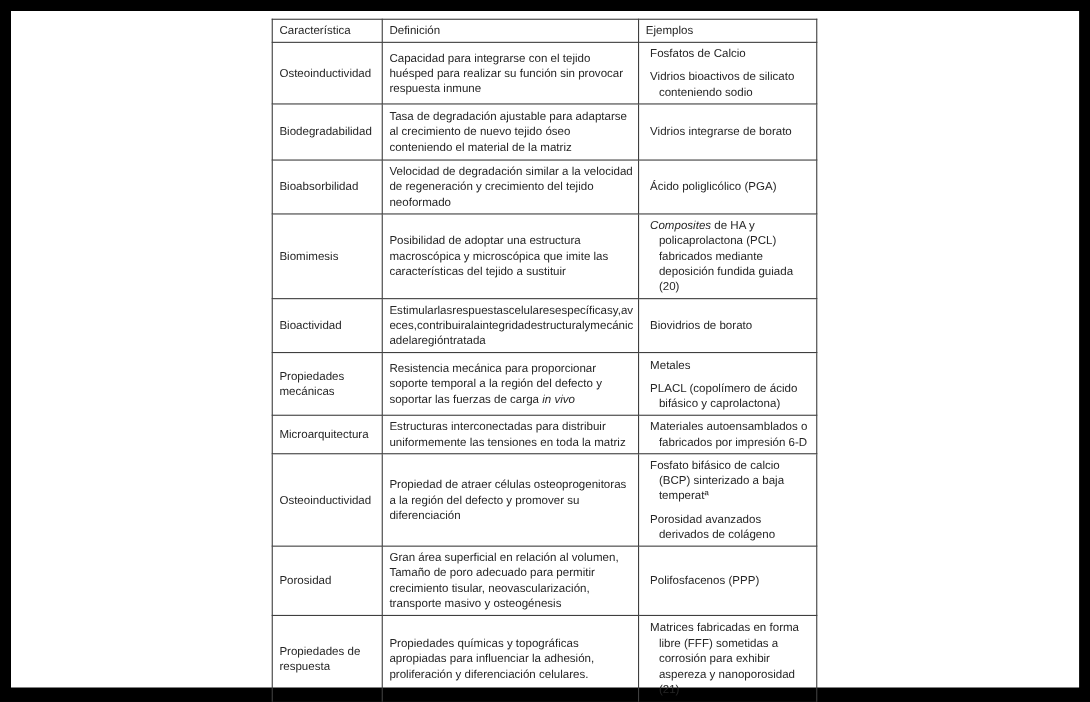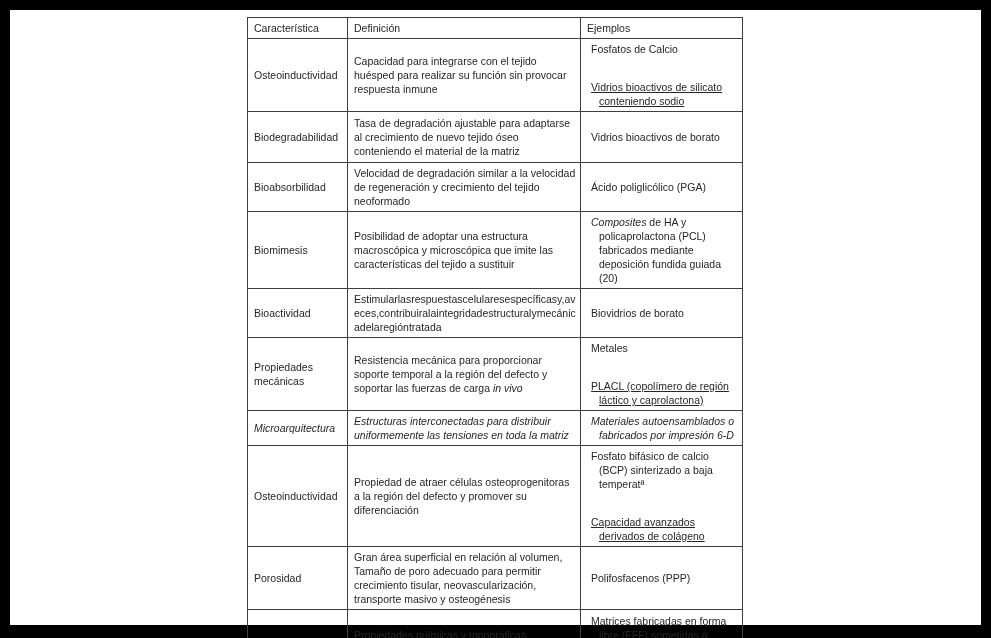--- a/index.html
+++ b/index.html
@@ -40,33 +40,33 @@
     border: 1px solid #3f3f3f;
     vertical-align: middle;
     text-align: left;
     font-weight: normal;
     padding: 3px 4px 3px 6px;
     overflow-wrap: anywhere;
     word-wrap: break-word;
   }
   .tbl thead tr { height: 20px; }
   .tbl td p { margin: 0; }
-  .tbl td p + p { margin-top: 24px; text-decoration: underline; }
+  .tbl td p + p { margin-top: 7px; }
   
   .tbl td.ej p { padding-left: 8px; text-indent: -8px; }
   .tbl td.ej { padding-left: 10px; padding-right: 2px; }
   .tbl em { }
   
   .tbl tbody tr:nth-child(1)  { height: 55px; }
   .tbl tbody tr:nth-child(2)  { height: 51px; }
   .tbl tbody tr:nth-child(3)  { height: 48px; }
   .tbl tbody tr:nth-child(4)  { height: 77px; }
   .tbl tbody tr:nth-child(5)  { height: 46px; }
   .tbl tbody tr:nth-child(6)  { height: 57px; }
-  .tbl tbody tr:nth-child(7)  { height: 32px; font-style: italic; }
+  .tbl tbody tr:nth-child(7)  { height: 32px; }
   .tbl tbody tr:nth-child(8)  { height: 72px; }
   .tbl tbody tr:nth-child(9)  { height: 63px; }
   .tbl tbody tr:nth-child(10) { height: 79px; }
 </style>
 </head>
 <body>
 
 <div class="frame">
   <div class="paper">
     <table class="tbl">
@@ -96,21 +96,21 @@
             </td>
           </tr>
           <tr>
             <td class="car">
               <p><span>Biodegradabilidad</span></p>
             </td>
             <td class="def">
               <p><span>Tasa de degradación ajustable para adaptarse al crecimiento de nuevo tejido óseo conteniendo el material de la matriz</span></p>
             </td>
             <td class="ej">
-              <p><span>Vidrios bioactivos de borato</span></p>
+              <p><span>Vidrios integrarse de borato</span></p>
             </td>
           </tr>
           <tr>
             <td class="car">
               <p><span>Bioabsorbilidad</span></p>
             </td>
             <td class="def">
               <p><span>Velocidad de degradación similar a la velocidad de regeneración y crecimiento del tejido neoformado</span></p>
             </td>
             <td class="ej">
@@ -141,21 +141,21 @@
           </tr>
           <tr>
             <td class="car">
               <p><span>Propiedades mecánicas</span></p>
             </td>
             <td class="def">
               <p><span>Resistencia mecánica para proporcionar soporte temporal a la región del defecto y soportar las fuerzas de carga </span><em>in vivo</em></p>
             </td>
             <td class="ej">
               <p><span>Metales</span></p>
-              <p><span>PLACL (copolímero de región láctico y caprolactona)</span></p>
+              <p><span>PLACL (copolímero de ácido bifásico y caprolactona)</span></p>
             </td>
           </tr>
           <tr>
             <td class="car">
               <p><span>Microarquitectura</span></p>
             </td>
             <td class="def">
               <p><span>Estructuras interconectadas para distribuir uniformemente las tensiones en toda la matriz</span></p>
             </td>
             <td class="ej">
@@ -164,21 +164,21 @@
           </tr>
           <tr>
             <td class="car">
               <p><span>Osteoinductividad</span></p>
             </td>
             <td class="def">
               <p><span>Propiedad de atraer células osteoprogenitoras a la región del defecto y promover su diferenciación</span></p>
             </td>
             <td class="ej">
               <p><span>Fosfato bifásico de calcio (BCP) sinterizado a baja temperatª</span></p>
-              <p><span>Capacidad avanzados derivados de colágeno</span></p>
+              <p><span>Porosidad avanzados derivados de colágeno</span></p>
             </td>
           </tr>
           <tr>
             <td class="car">
               <p><span>Porosidad</span></p>
             </td>
             <td class="def">
               <p><span>Gran área superficial en relación al volumen, Tamaño de poro adecuado para permitir crecimiento tisular, neovascularización, transporte masivo y osteogénesis</span></p>
             </td>
             <td class="ej">

